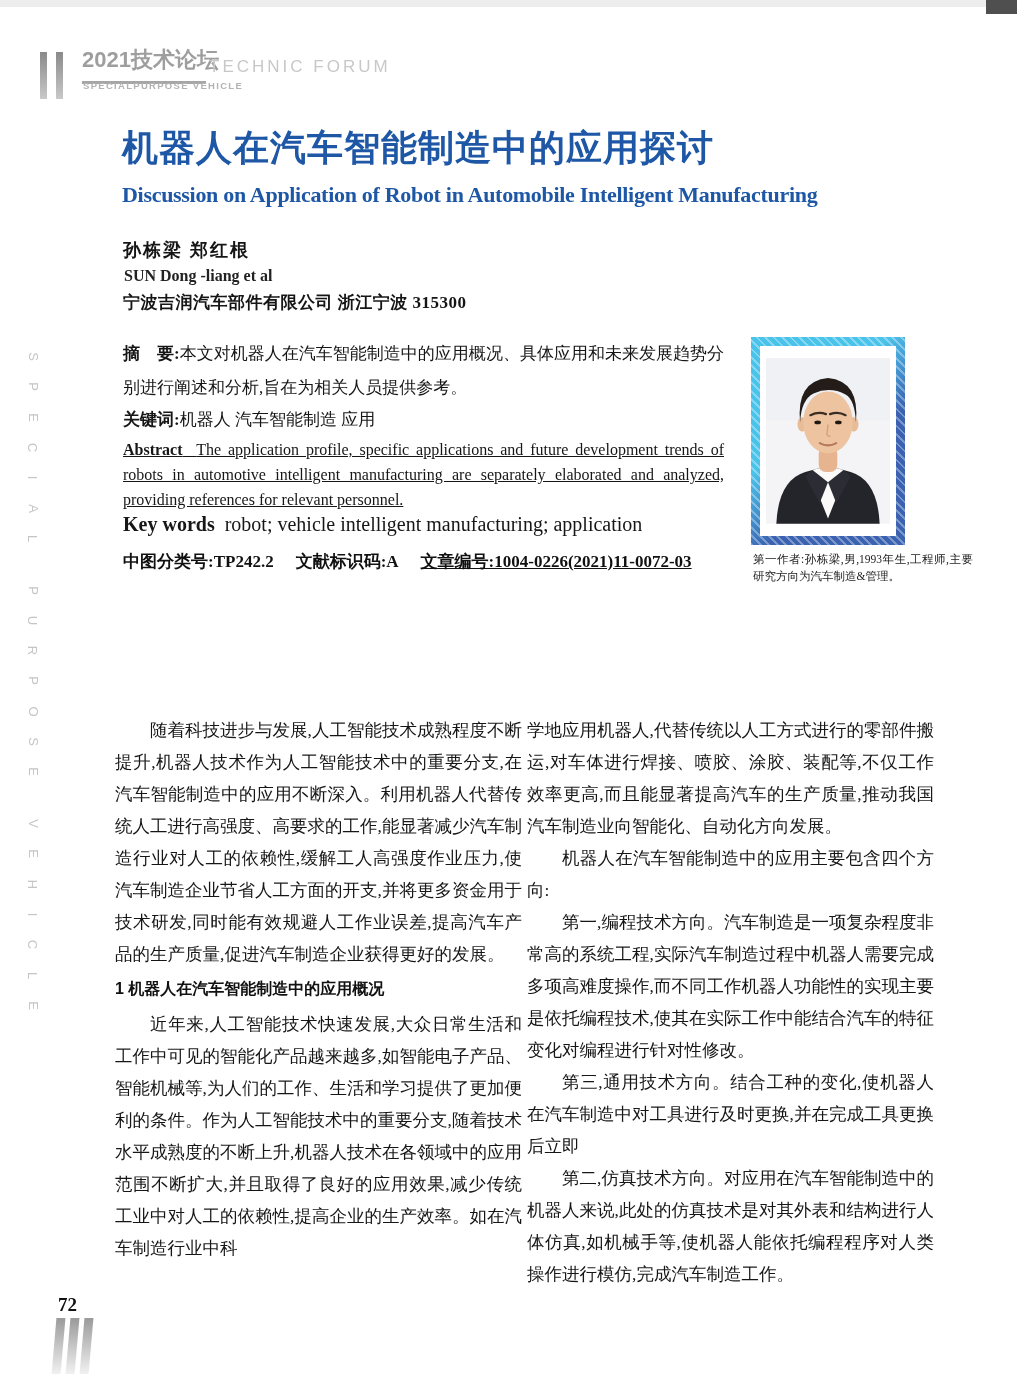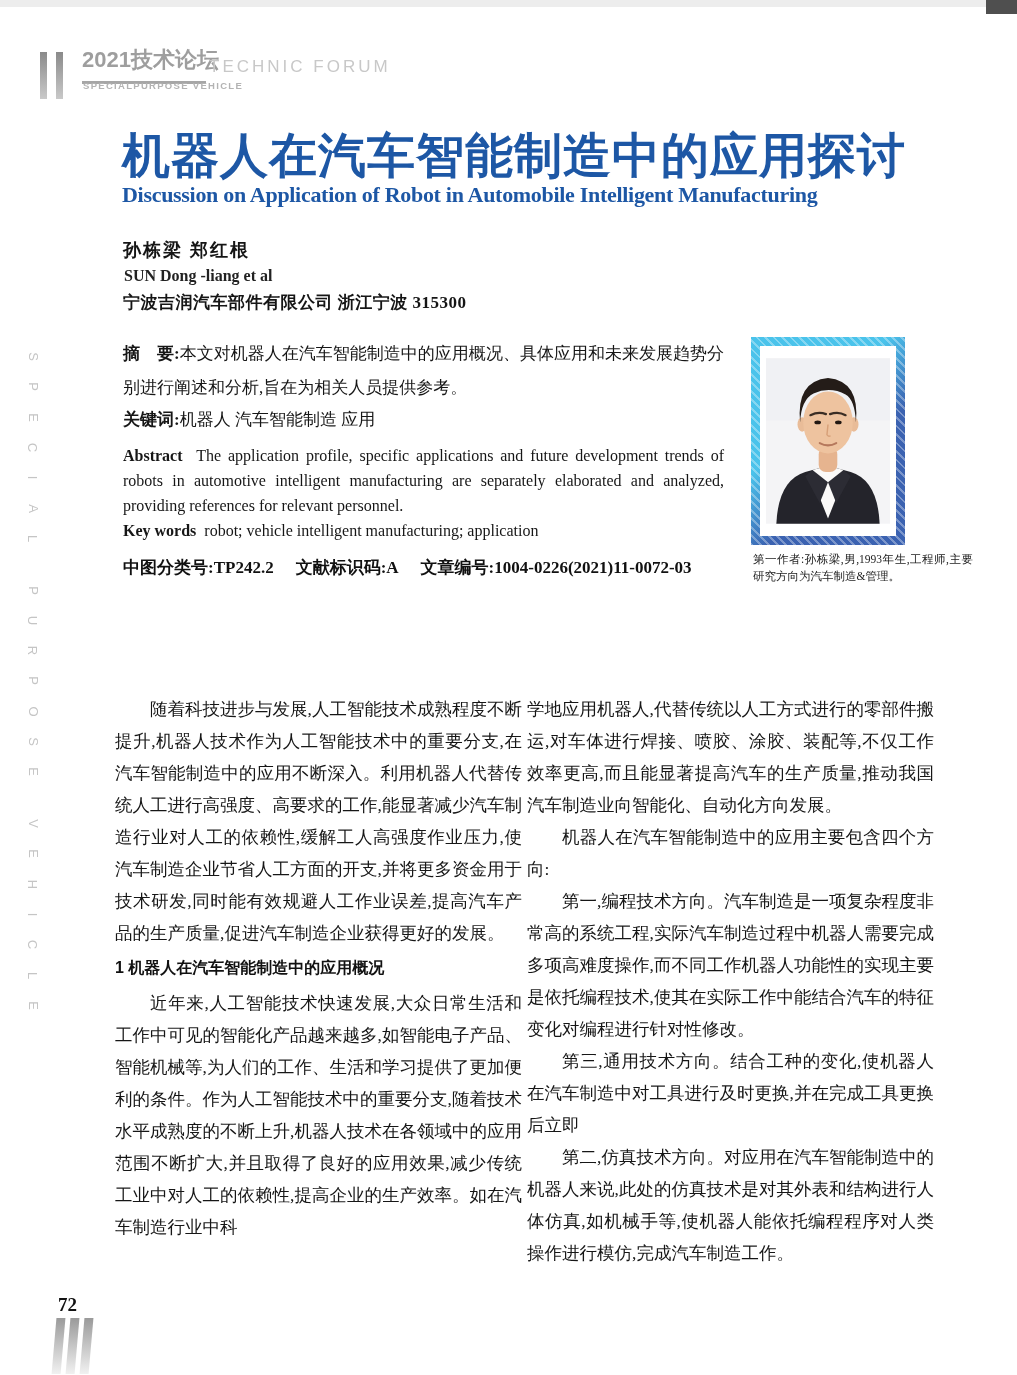--- a/index.html
+++ b/index.html
@@ -17,53 +17,53 @@
   .hbar1 { left:40px; } .hbar2 { left:56px; }
   .logo-zh { position:absolute; left:82px; top:45px; font-size:22px; font-weight:900;
              color:#9e9e9e; font-family:"Liberation Sans","DejaVu Sans",sans-serif; letter-spacing:0px; }
   .logo-underline { position:absolute; left:82px; top:81px; width:124px; height:3px; background:#a6a6a6; }
   .logo-sub { position:absolute; left:83px; top:80px; font-size:9.5px; color:#b3b3b3;
               letter-spacing:1.3px; font-family:"Liberation Sans","DejaVu Sans",sans-serif; font-weight:bold; }
   .logo-en { position:absolute; left:209px; top:57px; font-size:17px; color:#c8c8c8;
              letter-spacing:3px; font-family:"Liberation Sans","DejaVu Sans",sans-serif; }
 
   
-  .title-zh { position:absolute; left:122px; top:124px; font-size:48px; font-weight:900;
+  .title-zh { position:absolute; left:122px; top:124px; font-size:36px; font-weight:900;
               color:#1d57a5; font-family:"Liberation Sans","DejaVu Sans",sans-serif; letter-spacing:1px; }
   .title-en { position:absolute; left:122px; top:182px; font-size:22px; font-weight:bold;
               color:#1d57a5; letter-spacing:-0.3px; }
   .authors-zh { position:absolute; left:123px; top:238px; font-size:18px; font-weight:900;
                 color:#151515; font-family:"Liberation Sans","DejaVu Sans",sans-serif; letter-spacing:2px; }
   .authors-en { position:absolute; left:124px; top:267px; font-size:16px; font-weight:bold; color:#222; }
   .affiliation { position:absolute; left:123px; top:291px; font-size:17px; font-weight:bold;
                  color:#151515; letter-spacing:0.5px; }
 
   
   .meta { position:absolute; left:123px; top:337px; width:601px; }
   .abs-zh { font-size:17px; line-height:34px; text-align:justify; color:#161616; }
   .kw-zh  { font-size:17px; line-height:28px; margin-top:1px; color:#161616; }
-  .abs-en { font-size:16px; line-height:25px; margin-top:9px; text-align:justify; color:#161616; }
-  .kw-en  { font-size:16px; line-height:25px; color:#161616; }
+  .abs-en { font-size:16px; line-height:25px; margin-top:3px; text-align:justify; color:#161616;text-decoration:underline; }
+  .kw-en  { font-size:20px; line-height:25px; color:#161616; }
   .b { font-weight:bold; }
   .cls { margin-top:13px; font-size:17px; font-weight:bold; color:#111; white-space:nowrap; }
   .cls span { margin-right:22px; }
-  .cls span:last-child { margin-right:4px; }
+  .cls span:last-child { margin-right:4px;text-decoration:underline; }
 
   
   .photo-frame { position:absolute; left:751px; top:337px; width:154px; height:208px; padding:9px;
     background:
       repeating-linear-gradient(45deg, rgba(255,255,255,.33) 0 2px, rgba(255,255,255,0) 2px 6px),
       linear-gradient(135deg,#4ac3eb 0%,#4ac3eb 38%,#3b62b1 62%,#3b62b1 100%); }
   .photo-inner { width:100%; height:100%; background:#fff; padding:6px; }
   .photo-inner svg { width:100%; height:100%; display:block; }
   .photo-caption { position:absolute; left:753px; top:551px; width:220px;
     font-size:11.5px; line-height:17px; color:#222; text-align:justify; }
 
   
-  .col { position:absolute; top:693px; width:407px; font-size:17.5px; line-height:32px;
+  .col { position:absolute; top:714px; width:407px; font-size:17.5px; line-height:32px;
          text-align:justify; color:#161616; }
   .col-left { left:115px; } .col-right { left:527px; }
   .para { text-indent:2em; }
   .para.noindent { text-indent:0; }
   .sec-heading { font-size:16px; font-weight:900; color:#111;
     font-family:"Liberation Sans","DejaVu Sans",sans-serif; line-height:38px; text-indent:0; }
 
   
   .sidebar { position:absolute; left:20px; top:350px; height:662px; width:26px;
     display:flex; flex-direction:column; justify-content:space-between; align-items:center; }

